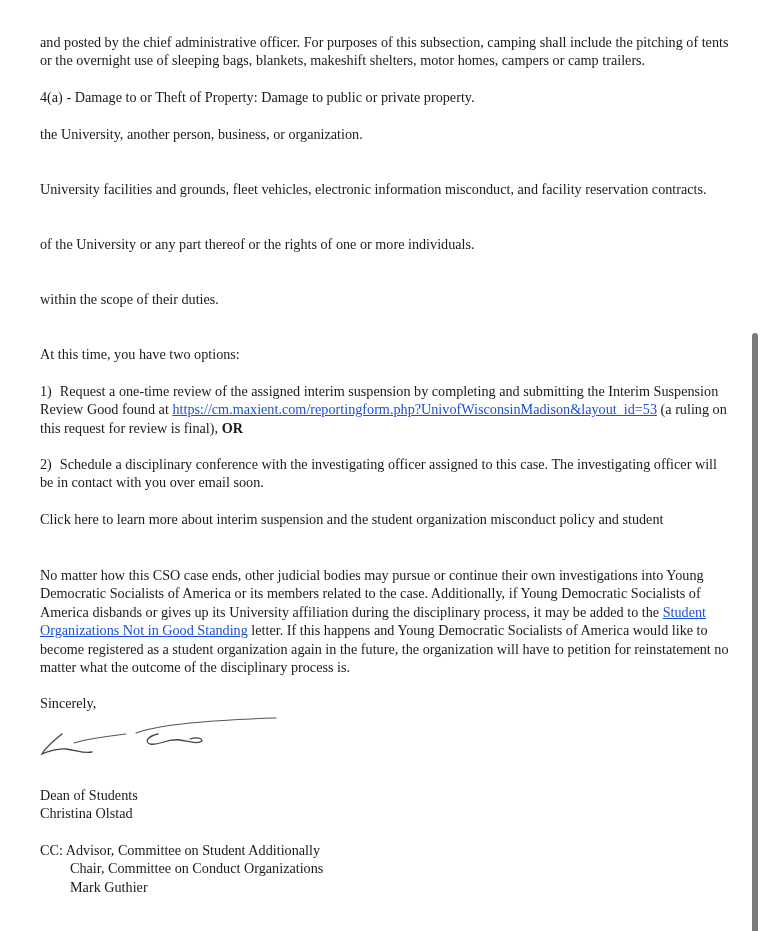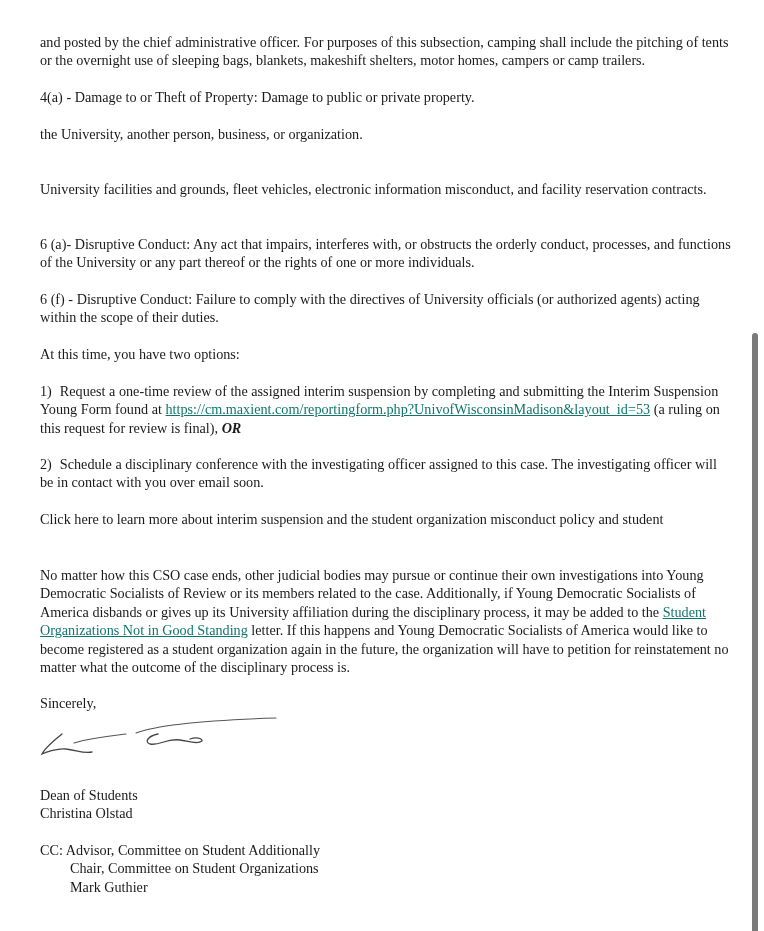--- a/index.html
+++ b/index.html
@@ -8,22 +8,22 @@
     font-family: "Liberation Serif", "DejaVu Serif", serif;
     color: #1a1a1a;
   }
   .page { position: absolute; left: 22px; top: 0; width: 720px; }
   .para {
     position: absolute; left: 12px; width: 720px;
     font-size: 14.2px; line-height: 18.4px; margin: 6px;
     white-space: nowrap;
   }
   .line { display: block; }
-  a.link { color: #0f766e; }
-  b.bold { font-weight: bold; font-style: italic; }
+  a.link { color: #1d4ed8; }
+  b.bold { font-weight: bold; }
   .gap { display: inline-block; width: 8px; }
   .signature { position: absolute; left: 40px; top: 712px; width: 240px; height: 48px; }
   .scrollbar-thumb {
     position: absolute; left: 752px; top: 333px; width: 6px; height: 598px;
     background: #7a7a7a; border-radius: 3px 3px 0 0;
   }
   .cc-indent { padding-left: 30px; }
 </style>
 </head>
 <body>
@@ -41,59 +41,57 @@
 
   <p class="para" style="top:119px">
     <span class="line">the University, another person, business, or organization.</span>
   </p>
 
   <p class="para" style="top:174px">
     <span class="line">University facilities and grounds, fleet vehicles, electronic information misconduct, and facility reservation contracts.</span>
   </p>
 
   <p class="para" style="top:229px">
-    <span class="line">6 (a)- Disruptive Conduct: Any act that impairs, interferes with, or obstructs the orderly conduct, processes, and functions</span>
     <span class="line">of the University or any part thereof or the rights of one or more individuals.</span>
   </p>
 
   <p class="para" style="top:284px">
-    <span class="line">6 (f) - Disruptive Conduct: Failure to comply with the directives of University officials (or authorized agents) acting</span>
     <span class="line">within the scope of their duties.</span>
   </p>
 
   <p class="para" style="top:339px">
     <span class="line">At this time, you have two options:</span>
   </p>
 
   <p class="para" style="top:376px">
     <span class="line">
       <span>1)</span><span class="gap"></span><span>Request a one-time review of the assigned interim suspension by completing and submitting the Interim Suspension</span>
     </span>
     <span class="line">
-      <span>Young Form found at </span><a class="link" href="#">https://cm.maxient.com/reportingform.php?UnivofWisconsinMadison&amp;layout_id=53</a><span> (a ruling on</span>
+      <span>Review Good found at </span><a class="link" href="#">https://cm.maxient.com/reportingform.php?UnivofWisconsinMadison&amp;layout_id=53</a><span> (a ruling on</span>
     </span>
     <span class="line">
       <span>this request for review is final), </span><b class="bold">OR</b>
     </span>
   </p>
 
   <p class="para" style="top:449px">
     <span class="line">
       <span>2)</span><span class="gap"></span><span>Schedule a disciplinary conference with the investigating officer assigned to this case. The investigating officer will</span>
     </span>
     <span class="line">be in contact with you over email soon.</span>
   </p>
 
   <p class="para" style="top:504px">
     <span class="line">Click here to learn more about interim suspension and the student organization misconduct policy and student</span>
   </p>
 
   <p class="para" style="top:560px">
     <span class="line">No matter how this CSO case ends, other judicial bodies may pursue or continue their own investigations into Young</span>
-    <span class="line">Democratic Socialists of Review or its members related to the case. Additionally, if Young Democratic Socialists of</span>
+    <span class="line">Democratic Socialists of America or its members related to the case. Additionally, if Young Democratic Socialists of</span>
     <span class="line">
       <span>America disbands or gives up its University affiliation during the disciplinary process, it may be added to the </span><a class="link" href="#">Student</a>
     </span>
     <span class="line">
       <a class="link" href="#">Organizations Not in Good Standing</a><span> letter. If this happens and Young Democratic Socialists of America would like to</span>
     </span>
     <span class="line">become registered as a student organization again in the future, the organization will have to petition for reinstatement no</span>
     <span class="line">matter what the outcome of the disciplinary process is.</span>
   </p>
 
@@ -103,21 +101,21 @@
 
   <p class="para" style="top:780px">
     <span class="line">Dean of Students</span>
     <span class="line">Christina Olstad</span>
   </p>
 
   <p class="para" style="top:835px">
     <span class="line">
       <span>CC: </span><span>Advisor, Committee on Student Additionally</span>
     </span>
-    <span class="line cc-indent">Chair, Committee on Student Organizations</span>
+    <span class="line cc-indent">Chair, Committee on Conduct Organizations</span>
     <span class="line cc-indent">Mark Guthier</span>
   </p>
 </div>
 
 <svg class="signature" viewBox="0 0 240 48" xmlns="http://www.w3.org/2000/svg">
   <path d="M22 22 C 12 30, 4 38, 2 42 C 6 40, 18 36, 26 37 C 36 38, 44 42, 52 40" fill="none" stroke="#444" stroke-width="1.3" stroke-linecap="round"></path>
   <path d="M34 31 C 50 26, 70 24, 86 22" fill="none" stroke="#555" stroke-width="1.1" stroke-linecap="round"></path>
   <path d="M96 21 C 120 12, 170 8, 236 6" fill="none" stroke="#555" stroke-width="1.1" stroke-linecap="round"></path>
   <path d="M118 22 C 108 24, 104 30, 110 32 C 120 34, 126 26, 140 28 C 152 30, 158 32, 162 29 C 162 26, 156 25, 150 27" fill="none" stroke="#444" stroke-width="1.3" stroke-linecap="round"></path>
 </svg>

